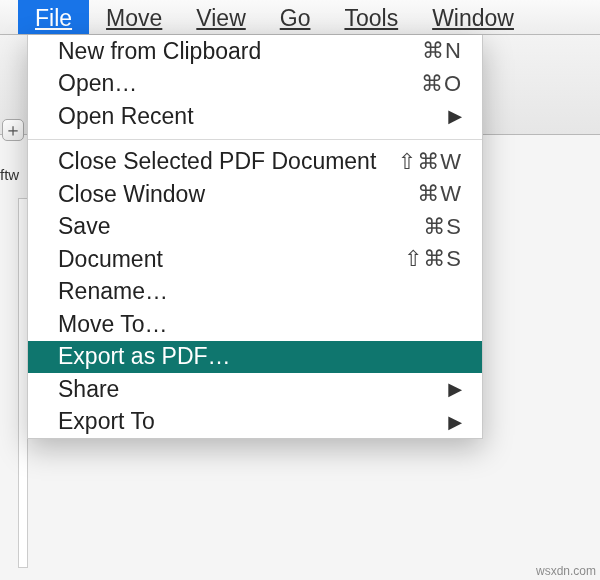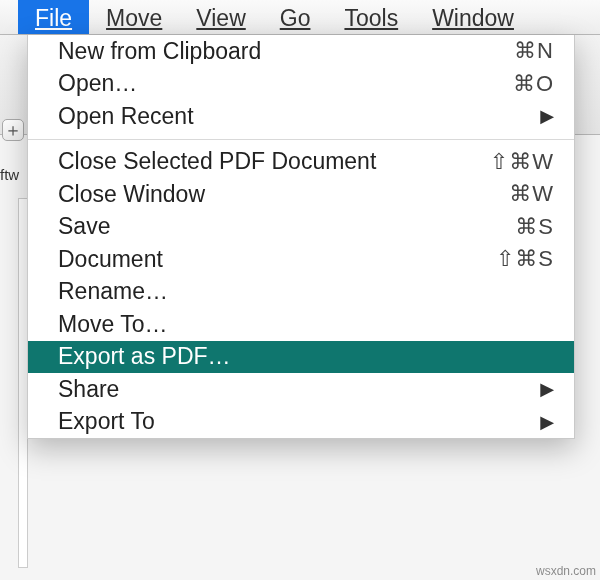--- a/index.html
+++ b/index.html
@@ -69,21 +69,21 @@
       top: 198px;
       width: 10px;
       height: 370px;
       background: #fff;
       border: 1px solid #ccc;
     }
     .dropdown {
       position: absolute;
       left: 27px;
       top: 35px;
-      width: 548px;
+      width: 456px;
       background: #fff;
       border: 1px solid #c9c9c9;
       border-top: none;
       box-shadow: 0 10px 28px rgba(0,0,0,0.25);
     }
     .menu-item {
       display: flex;
       align-items: center;
       padding: 3px 20px 3px 30px;
       height: 32.5px;

